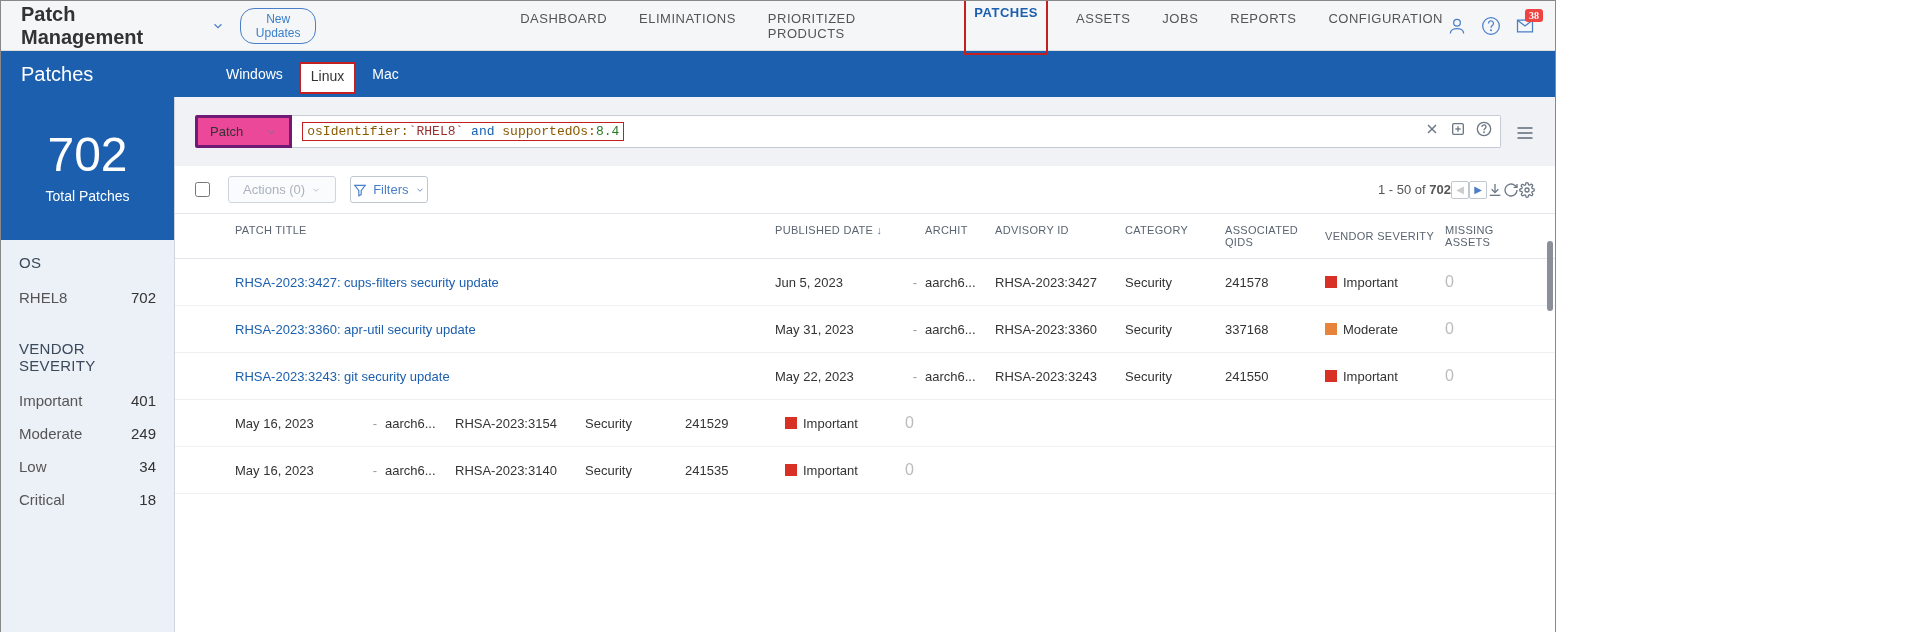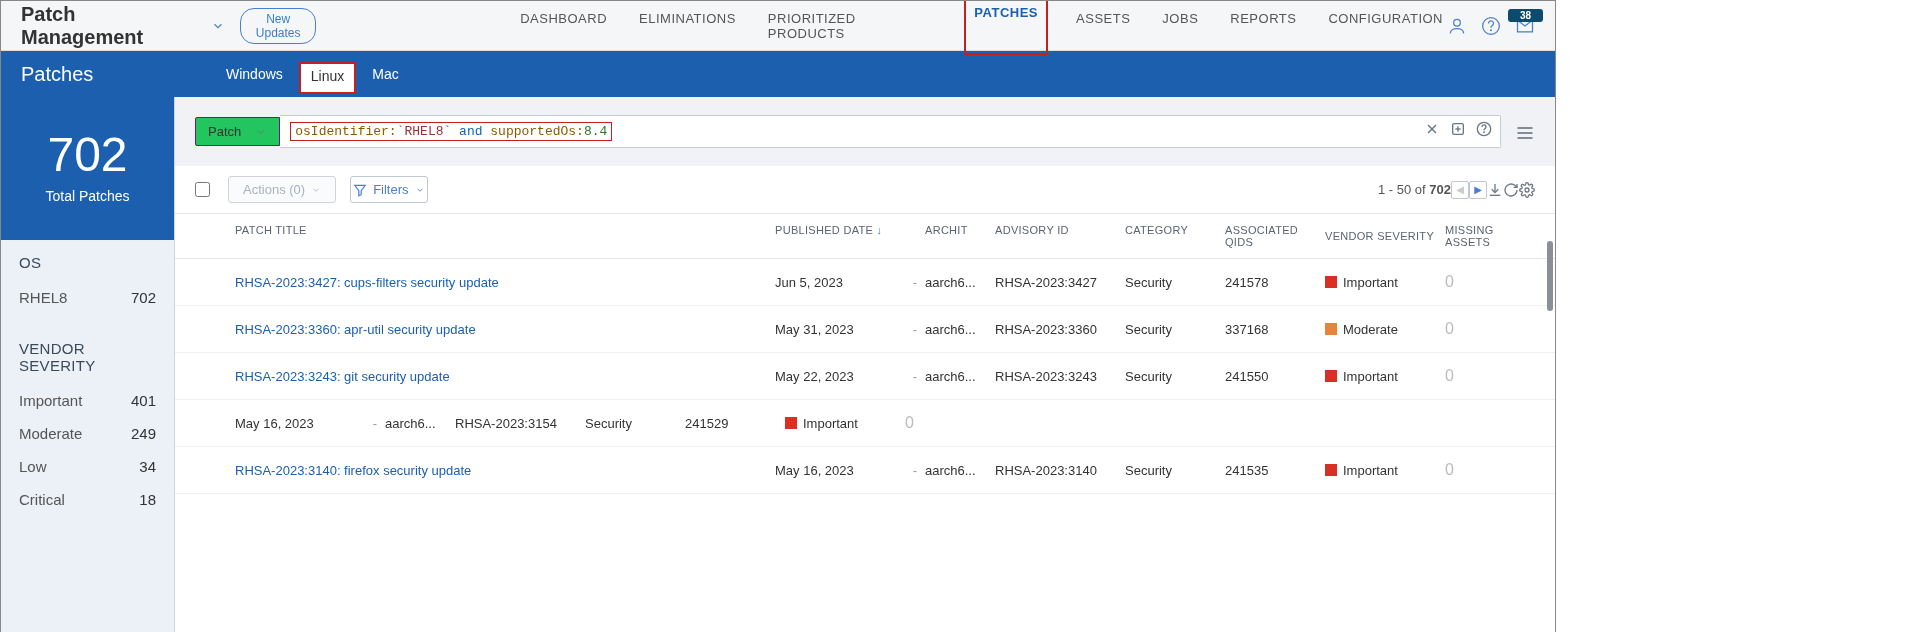--- a/index.html
+++ b/index.html
@@ -9,21 +9,21 @@
 .top-header { display: flex; align-items: center; height: 50px; background: #f5f6f8; border-bottom: 1px solid #ddd; padding: 0 20px; }
 .app-title { font-size: 20px; font-weight: 600; color: #333; margin-right: 8px; }
 .title-chevron { color: #4a90d9; cursor: pointer; }
 .new-updates-btn { margin-left: 15px; padding: 3px 1px; border: 1px solid #4a7ec9; border-radius: 14px; background: #f5f6f8; color: #3a7ec9; font-size: 12px; cursor: pointer; }
 .main-nav { display: flex; gap: 24px; margin-left: 200px; }
 .nav-item { font-size: 13px; color: #555; text-transform: uppercase; letter-spacing: 0.5px; cursor: pointer; padding: 14px 4px; }
 .nav-item.active { color: #1b5fae; border-bottom: 4px solid #1b5fae; font-weight: 600; }
 .nav-item.highlighted { border: 2px solid #c42020; padding: 6px 8px; }
 .top-right-icons { margin-left: auto; display: flex; gap: 14px; align-items: center; }
 .top-right-icons .icon { color: #4a7ec9; cursor: pointer; font-size: 18px; position: relative; }
-.notify-badge { position: absolute; top: -6px; right: -8px; background: #0c4a6e; color: #fff; font-size: 10px; padding: 1px 12px; border-radius: 3px; font-weight: 600; }
+.notify-badge { position: absolute; top: -6px; right: -8px; background: #ef4444; color: #fff; font-size: 10px; padding: 1px 4px; border-radius: 3px; font-weight: 600; font-family: Liberation Serif, serif; }
 
 
 .blue-tab-bar { display: flex; align-items: center; background: #1b5fae; height: 46px; }
 .blue-tab-title { color: #fff; font-size: 20px; font-weight: 400; padding: 0 20px; width: 209px; }
 .os-tabs { display: flex; }
 .os-tab { color: #fff; padding: 12px 16px; cursor: pointer; font-size: 14px; }
 .os-tab.active { background: #fff; color: #333; border: 2px solid #c42020; padding: 4px 10px; margin-top: 8px; }
  
 
 .main-body { display: flex; }
@@ -34,21 +34,21 @@
 .summary-count { font-size: 48px; font-weight: 300; }
 .summary-label { font-size: 14px; margin-top: 6px; }
 .facet-group { padding: 14px 18px 6px; }
 .facet-title { font-size: 15px; color: #3a4a5a; font-weight: 400; letter-spacing: 0.3px; font-family: "Segoe UI Semilight", Arial; }
 .facet-item { display: flex; justify-content: space-between; padding: 8px 0; font-size: 15px; color: #555; cursor: pointer; }
 .facet-item .count { color: #333; font-weight: 500; }
 
 
 .content { flex: 1; background: #fff; }
 .search-bar-row { display: flex; align-items: center; padding: 18px 20px; background: #f0f2f5; }
-.search-scope { border: 1px solid #701a75; background: #22c55e; padding: 6px 12px; font-size: 13px; cursor: pointer; display: flex; align-items: center; gap: 14px; border-radius: 2px 0 0 2px; }
+.search-scope { border: 3px solid #701a75; background: #ec4899; padding: 6px 12px; font-size: 13px; cursor: pointer; display: flex; align-items: center; gap: 22px; border-radius: 2px 0 0 2px; }
 .search-input-wrap { flex: 1; border: 1px solid #c5ccd6; border-left: none; background: #fff; padding: 6px 10px; font-family: "Courier New", monospace; font-size: 13px; position: relative; border-radius: 0 2px 2px 0; }
 .search-query-box { border: 1.5px solid #c42020; padding: 1px 4px; display: inline-block; }
 .tok-field { color: #8a5a00; }
 .tok-val { color: #9a3030; }
 .tok-op { color: #1560b0; }
 .tok-num { color: #2a7a2a; }
 .search-icons { position: absolute; right: 8px; top: 4px; display: flex; gap: 10px; color: #6b7785; }
 .search-icons span { cursor: pointer; font-size: 16px; }
 .hamburger { margin-left: 14px; color: #6b7785; font-size: 20px; cursor: pointer; }
 
@@ -327,21 +327,20 @@
               <div class="col-cat">Security</div>
               <div class="col-qid">241529</div>
               <div class="col-sev">
                 <span class="sev-swatch sev-important"></span>
                 <span>Important</span>
               </div>
               <div class="col-miss">0</div>
             </div>
             <div class="tbl-row">
               <div class="col-cb"></div>
-              <div class="col-title"><span class="patch-link">RHSA-2023:3140: firefox security update</span></div>
               <div class="col-pub">May 16, 2023</div>
               <div class="col-dash">-</div>
               <div class="col-arch">aarch6...</div>
               <div class="col-adv">RHSA-2023:3140</div>
               <div class="col-cat">Security</div>
               <div class="col-qid">241535</div>
               <div class="col-sev">
                 <span class="sev-swatch sev-important"></span>
                 <span>Important</span>
               </div>

